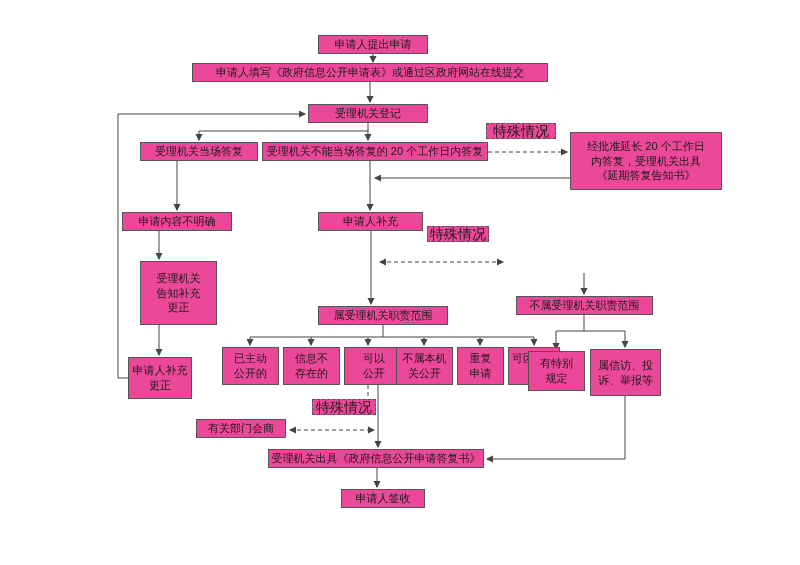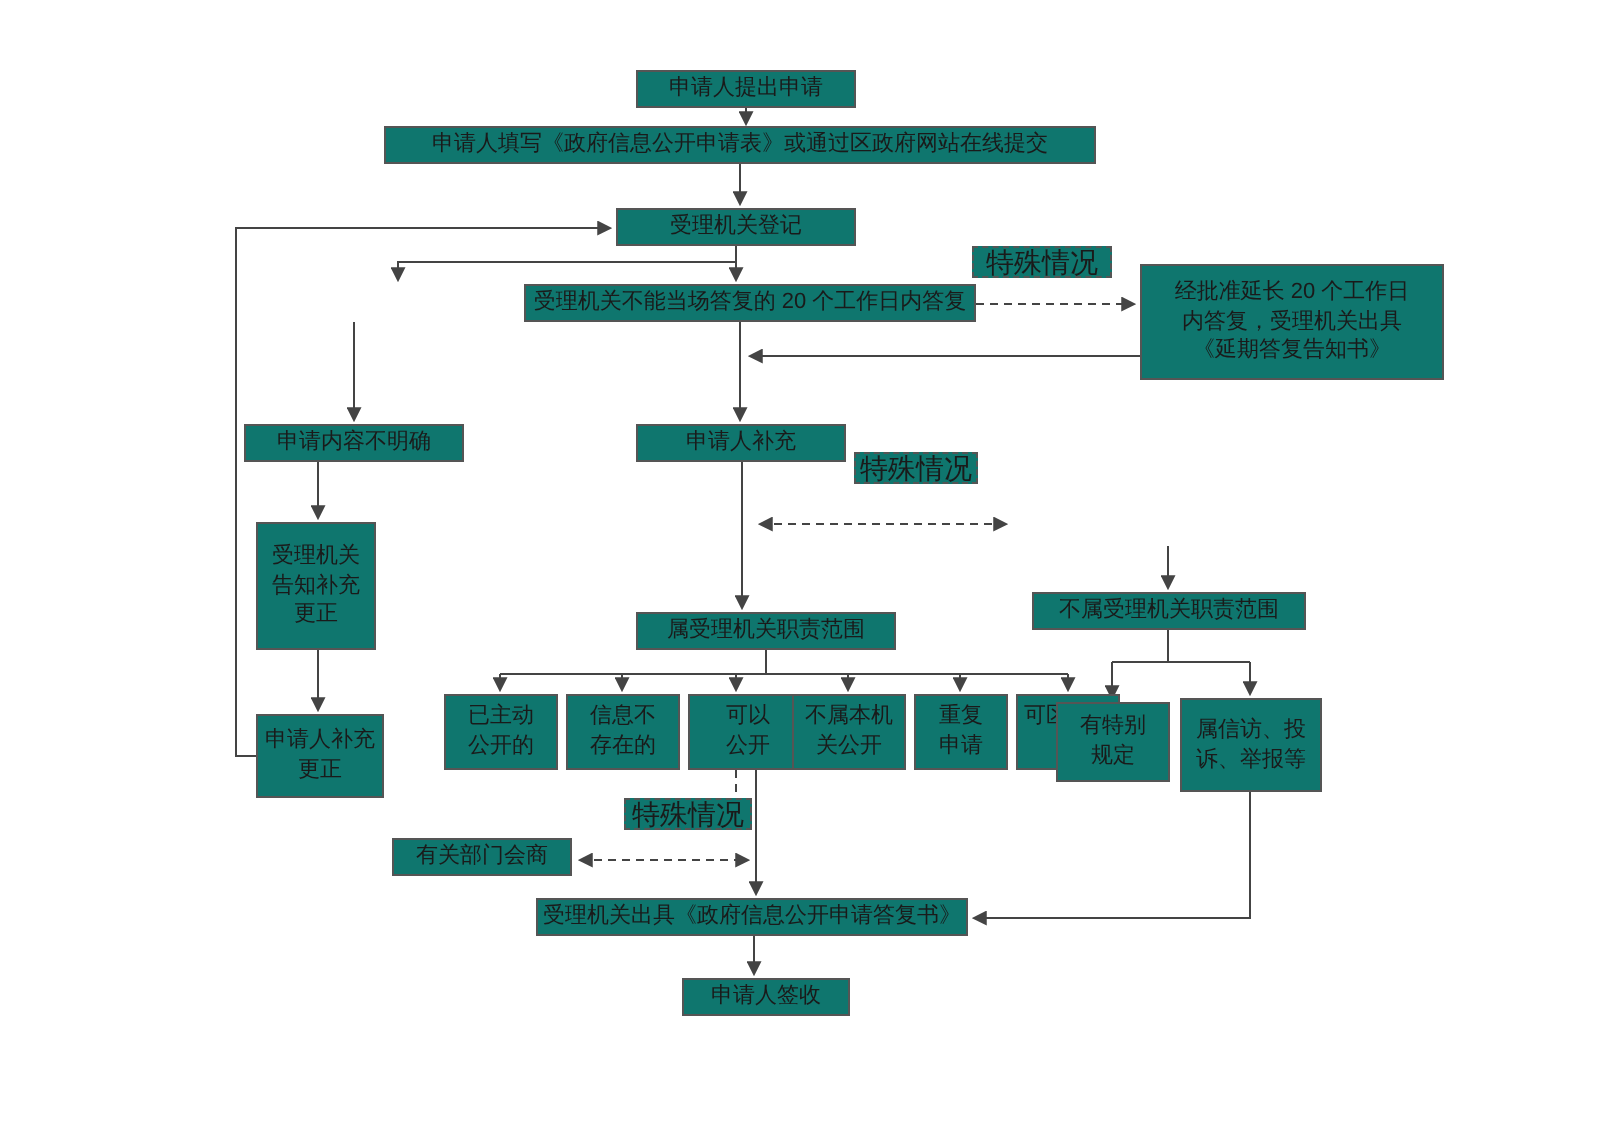--- a/index.html
+++ b/index.html
@@ -3,21 +3,21 @@
 <meta charset="utf-8">
 <style>
   * { margin:0; padding:0; box-sizing:border-box; }
   html,body { background:#ffffff; }
   body { font-family:"Liberation Sans","DejaVu Sans",sans-serif; }
   .canvas { position:relative; width:800px; height:565px; background:#ffffff; overflow:hidden; }
   .edges { position:absolute; left:0; top:0; }
   .node {
     position:absolute;
     border:1px solid #555555;
-    background:#0f766e;
+    background:#ec4899;
     display:flex; align-items:center; justify-content:center;
     text-align:center;
     font-size:11px; line-height:1.35; color:#1a1a1a;
     white-space:pre-line;
     padding:1px 2px;
   }
   .node.dashed { border-style:dashed; font-size:14px; }
 </style>
 </head>
 <body>
@@ -66,37 +66,38 @@
       <path stroke-dasharray="4 3" d="M368,385 V398"></path>
     </g>
   </svg>
 
   <div class="node" style="left:318px;top:35px;width:110px;height:19px">申请人提出申请</div>
 
   <div class="node" style="left:192px;top:63px;width:356px;height:19px">申请人填写《政府信息公开申请表》或通过区政府网站在线提交</div>
 
   <div class="node" style="left:308px;top:104px;width:120px;height:19px">受理机关登记</div>
 
+  <div class="node" style="left:140px;top:142px;width:118px;height:19px">受理机关当场答复</div>
 
   <div class="node" style="left:262px;top:142px;width:226px;height:19px">受理机关不能当场答复的 20 个工作日内答复</div>
 
   <div class="node dashed" style="left:486px;top:123px;width:70px;height:16px">特殊情况</div>
 
   <div class="node" style="left:570px;top:132px;width:152px;height:58px">经批准延长 20 个工作日
 内答复，受理机关出具
 《延期答复告知书》</div>
 
   <div class="node" style="left:122px;top:212px;width:110px;height:19px">申请内容不明确</div>
 
   <div class="node" style="left:318px;top:212px;width:105px;height:19px">申请人补充</div>
 
   <div class="node dashed" style="left:427px;top:226px;width:62px;height:16px">特殊情况</div>
 
 
-  <div class="node" style="left:128px;top:261px;width:60px;height:64px">受理机关
+  <div class="node" style="left:140px;top:261px;width:77px;height:64px">受理机关
 告知补充
 更正</div>
 
   <div class="node" style="left:318px;top:306px;width:130px;height:19px">属受理机关职责范围</div>
 
   <div class="node" style="left:516px;top:296px;width:137px;height:19px">不属受理机关职责范围</div>
 
   <div class="node" style="left:222px;top:347px;width:57px;height:38px">已主动
 公开的</div>
 

